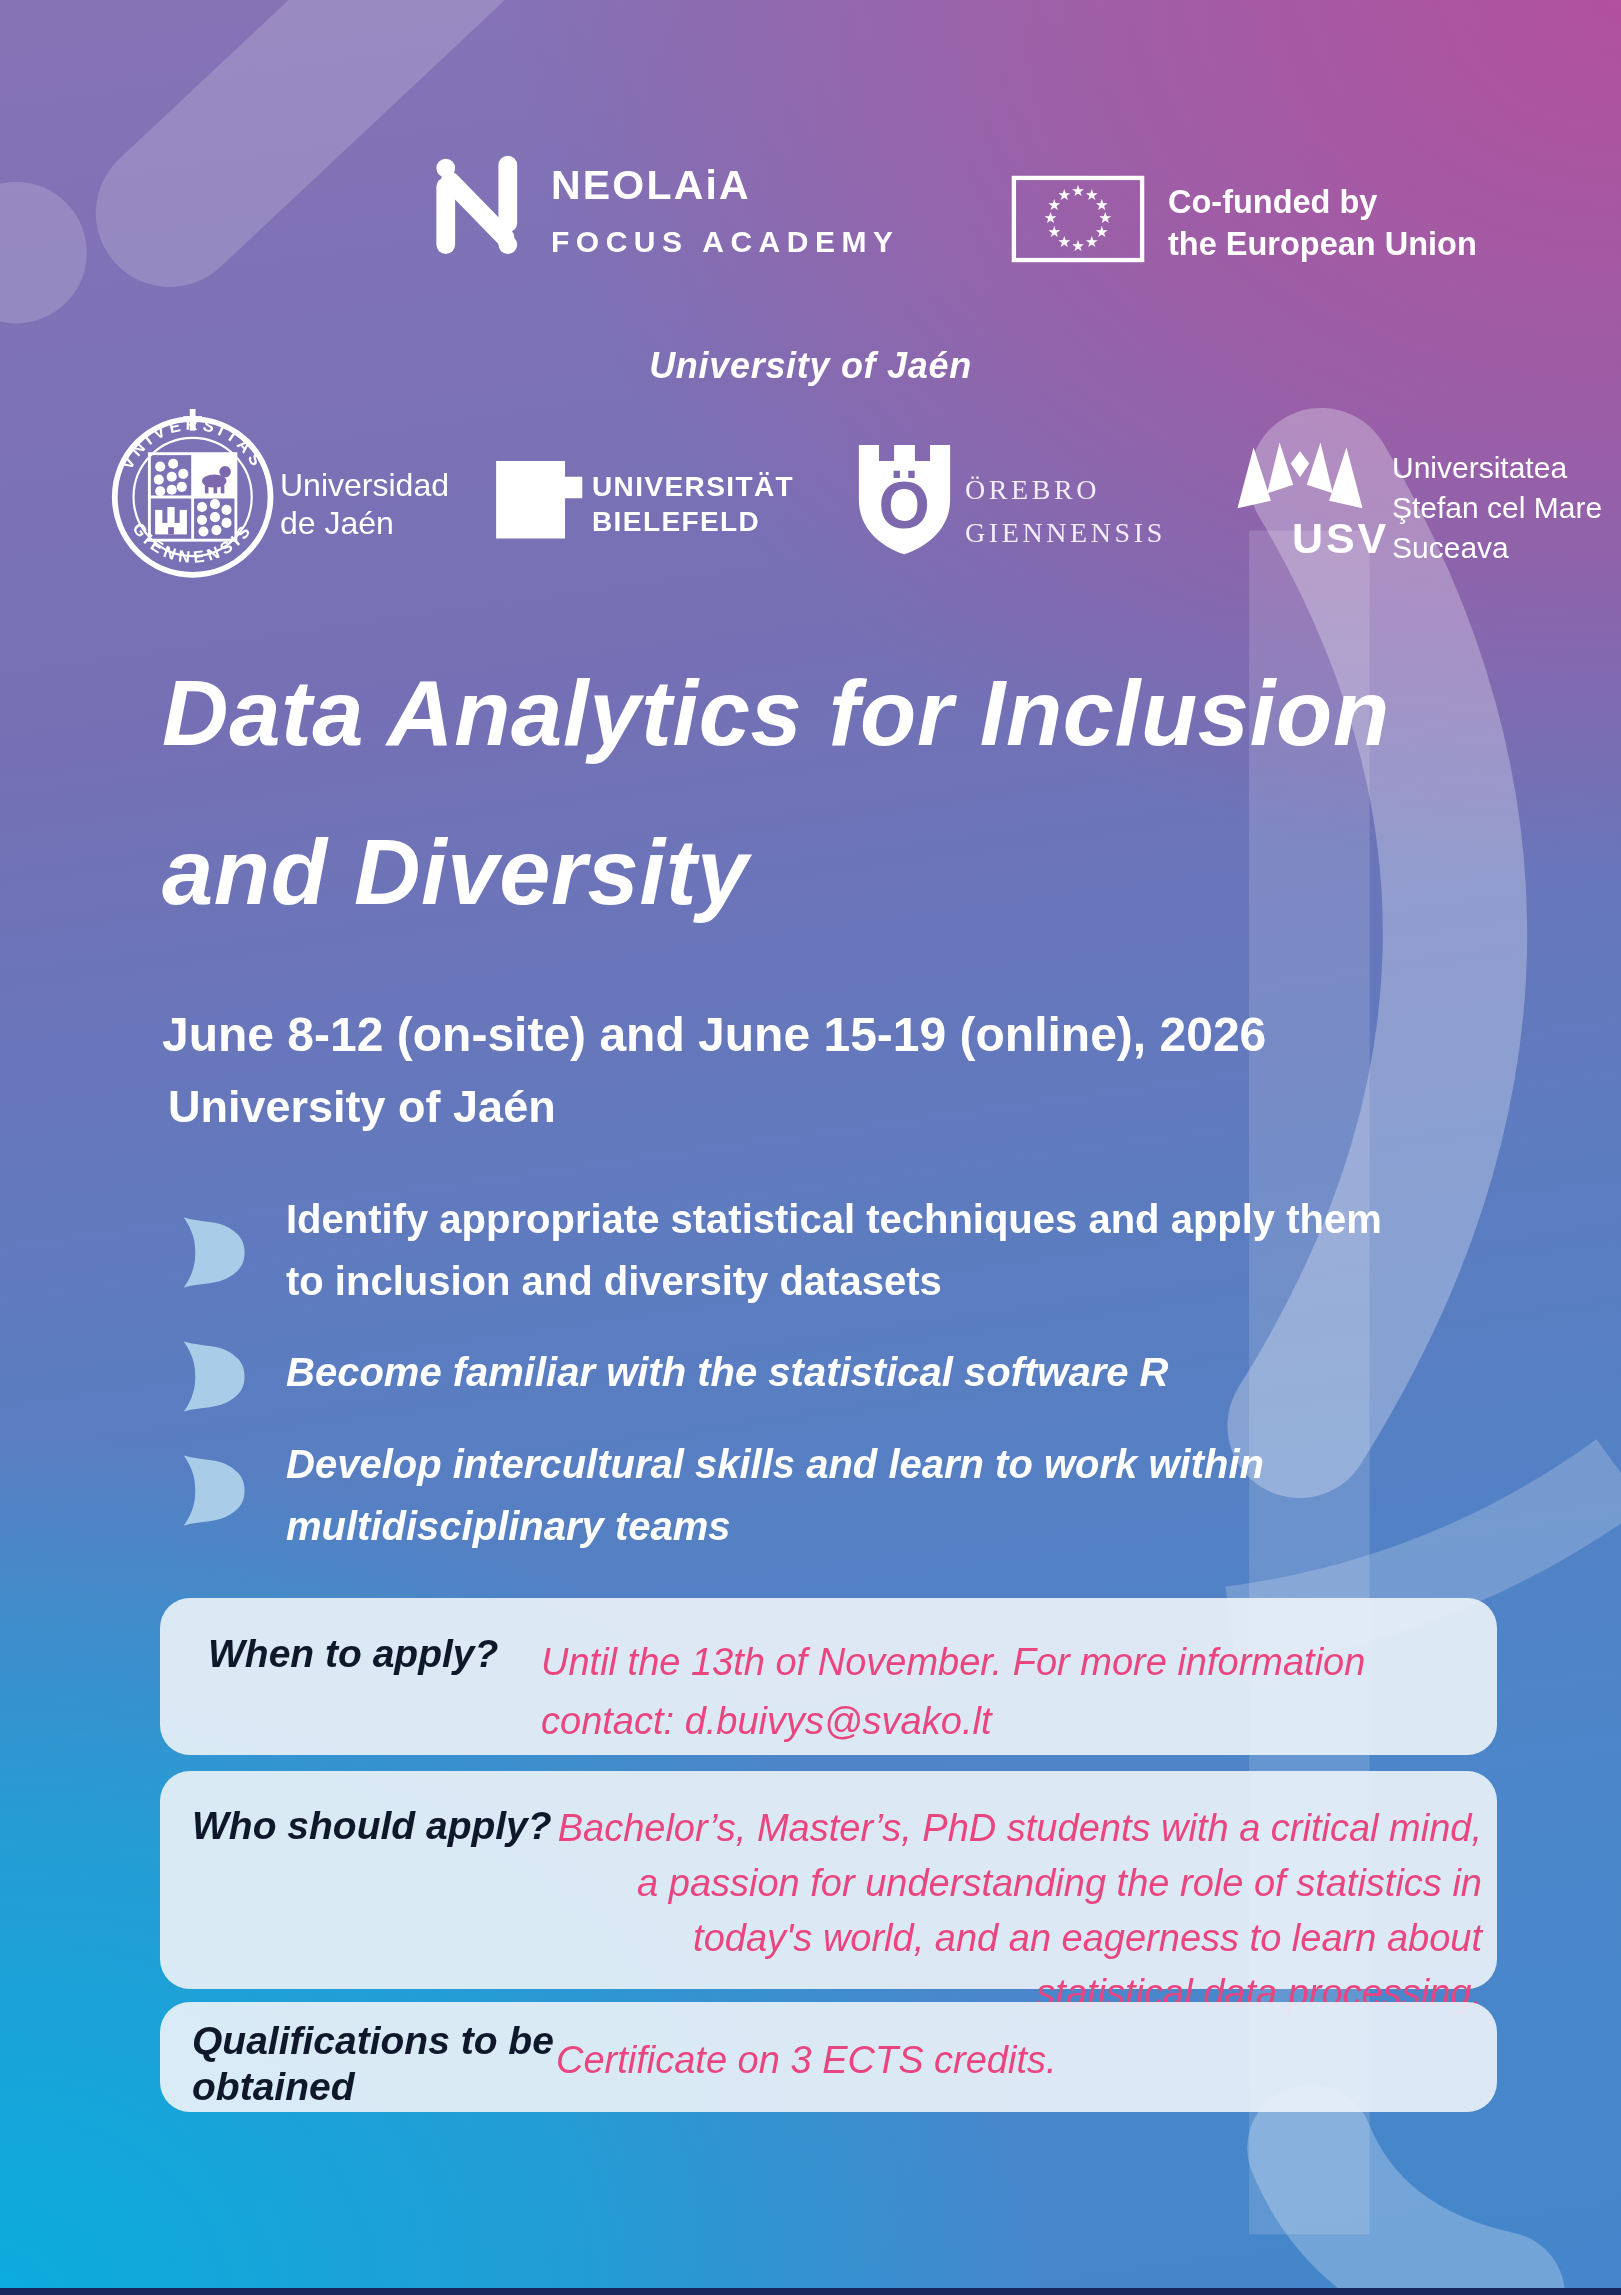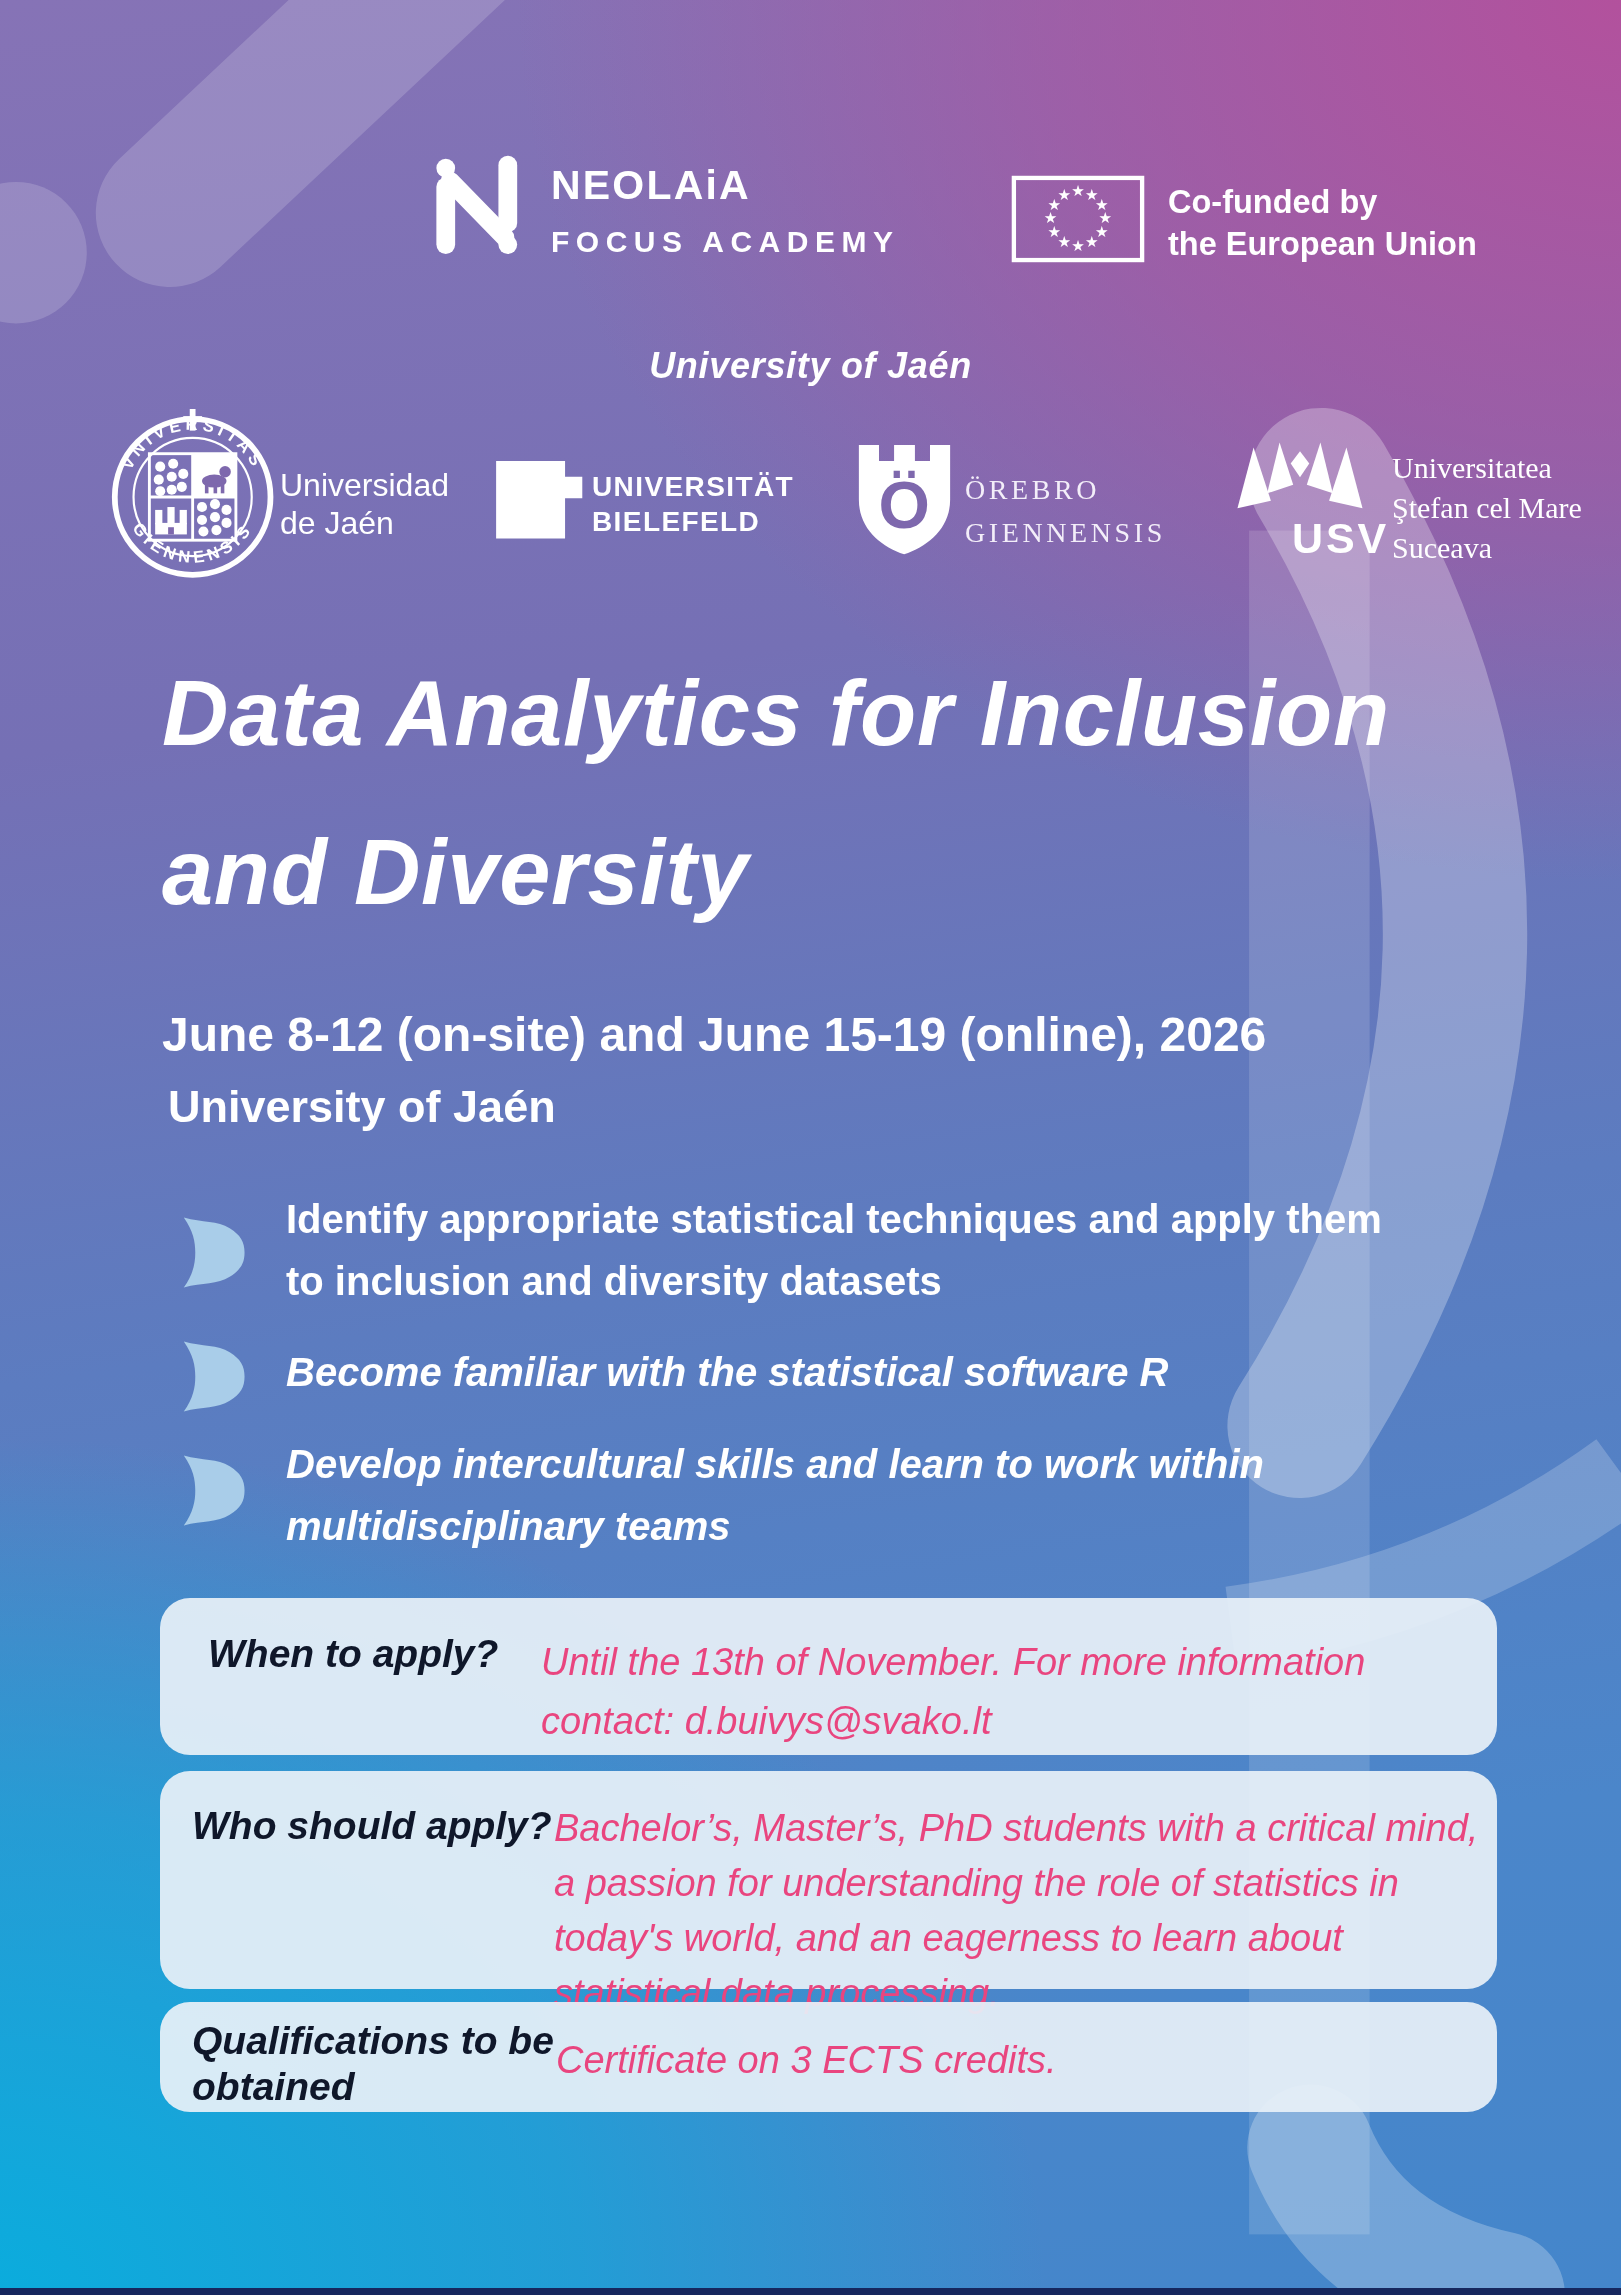--- a/index.html
+++ b/index.html
@@ -186,21 +186,21 @@
       <svg class="abs" style="left:1235px;top:438px;" width="130" height="76" viewBox="0 0 210 120">
         <g fill="#fff">
           <path d="M4,112 L30,14 L58,100 Z"></path>
           <path d="M52,88 L72,6 L94,74 Z"></path>
           <path d="M90,40 L105,20 L120,40 L105,62 Z"></path>
           <path d="M116,74 L138,6 L158,88 Z"></path>
           <path d="M152,100 L180,14 L206,112 Z"></path>
         </g>
       </svg>
       <div class="abs usv-abbr" style="left:1249px;top:514px;padding-left:43px;">USV</div>
-      <div class="abs usv-name" style="left:1392px;top:448px;font-family:Liberation Serif, serif;">
+      <div class="abs usv-name" style="left:1392px;top:448px;">
         <div>Universitatea</div>
         <div>Ştefan cel Mare</div>
         <div>Suceava</div>
       </div>
     </div>
 
     <div>
       <div class="abs title-line" style="top:661px;">Data Analytics for Inclusion</div>
       <div class="abs title-line" style="top:820px;">and Diversity</div>
     </div>
@@ -238,21 +238,21 @@
           <div>multidisciplinary teams</div>
         </div>
       </div>
     </div>
 
     <div class="abs card" style="left:160px;top:1598px;width:1337px;height:157px;">
       <div class="card-q" style="left:48px;top:33px;">When to apply?</div>
       <div class="card-a" style="left:381px;top:35px;width:931px;line-height:59px;">Until the 13th of November. For more information contact: d.buivys@svako.lt</div>
     </div>
 
-    <div class="abs card" style="left:160px;top:1771px;width:1337px;height:218px;">
+    <div class="abs card" style="left:160px;top:1771px;width:1337px;height:218px;text-align:right;">
       <div class="card-q" style="left:32px;top:32px;">Who should apply?</div>
       <div class="card-a" style="left:394px;top:30px;width:928px;line-height:55px;">Bachelor’s, Master’s, PhD students with a critical mind, a passion for understanding the role of statistics in today's world, and an eagerness to learn about statistical data processing.</div>
     </div>
 
     <div class="abs card" style="left:160px;top:2002px;width:1337px;height:110px;">
       <div class="card-q" style="left:32px;top:16px;width:383px;">Qualifications to be obtained</div>
       <div class="card-a" style="left:396px;top:29px;">Certificate on 3 ECTS credits.</div>
     </div>
 
     <div class="abs bottom-bar"></div>

